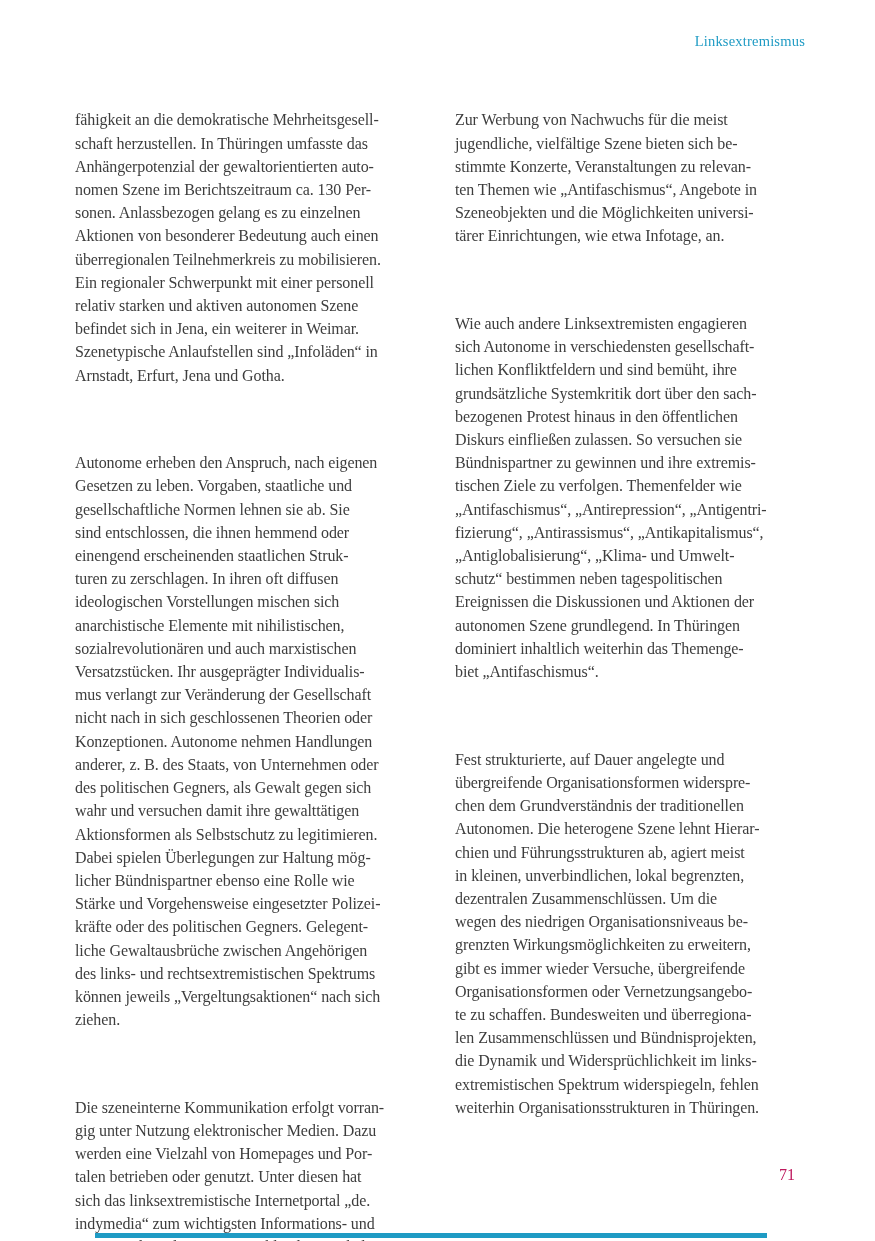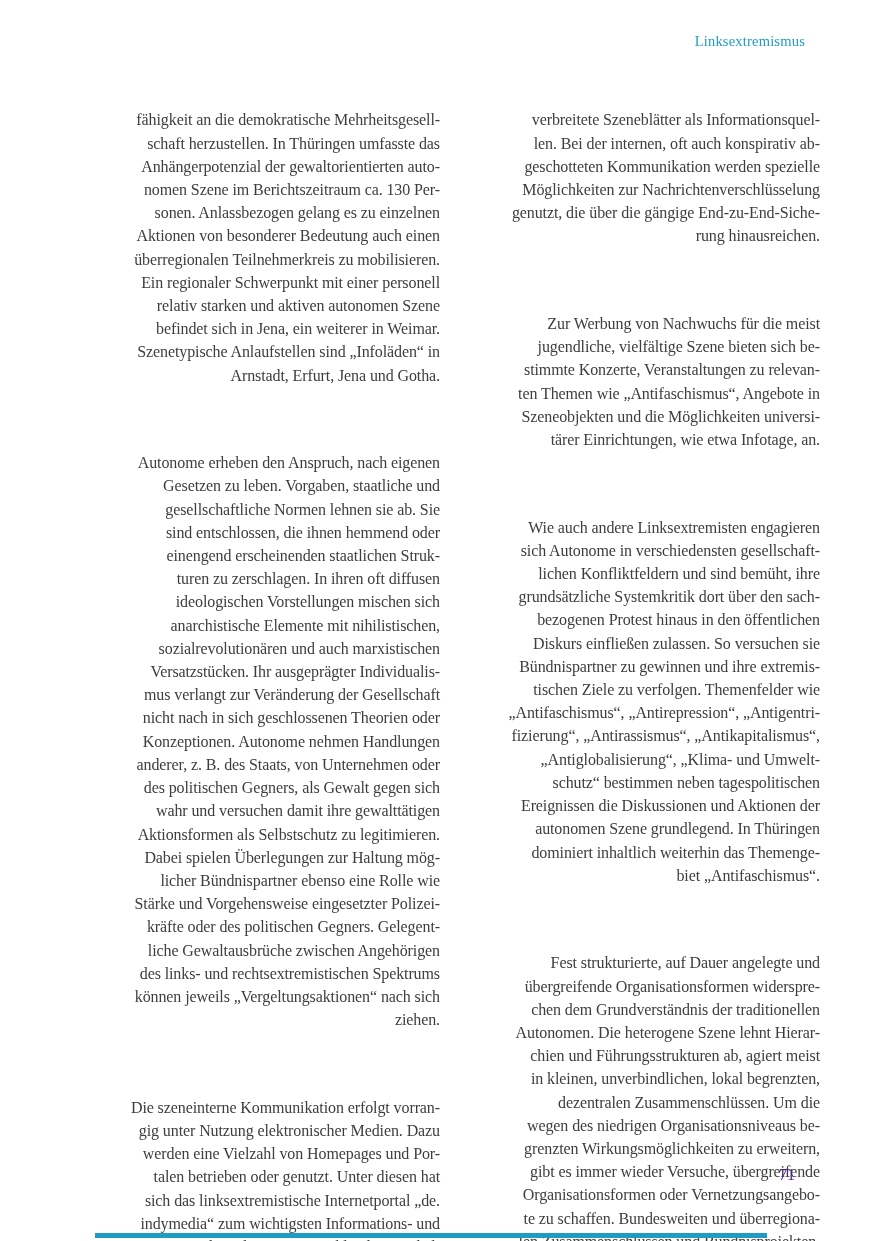--- a/index.html
+++ b/index.html
@@ -20,24 +20,24 @@
   }
   .col {
     position:absolute; top:62px; width:365px;
     color:var(--text);
     font-size:16px; line-height:23.2px;
     letter-spacing:-0.1px;
     white-space:pre;
   }
   .col-left  { left:75px; }
   .col-right { left:455px; }
-  .para { margin:0 0 18px 0;text-align:right; }
+  .para { margin:0 0 18px 0; }
   .page-number {
     position:absolute; top:1166px; right:80px;
-    font-size:16px; color:#4c1d95;
+    font-size:16px; color:#be185d;
   }
   .footer-bar {
     position:absolute; left:95px; top:1233px;
     width:672px; height:5px;
     background:var(--accent);
   }
 </style>
 </head>
 <body style="--accent: #1f9bc4; --text: #3d3d3d;">
 
@@ -87,26 +87,20 @@
 gig unter Nutzung elektronischer Medien. Dazu
 werden eine Vielzahl von Homepages und Por-
 talen betrieben oder genutzt. Unter diesen hat
 sich das linksextremistische Internetportal „de.
 indymedia“ zum wichtigsten Informations- und
 Propagandamedium in Deutschland entwickelt
 Darüber hinaus dienen diverse, z. T. konspirativ</p>
   </div>
 
   <div class="col col-right">
-    <p class="para">verbreitete Szeneblätter als Informationsquel-
-len. Bei der internen, oft auch konspirativ ab-
-geschotteten Kommunikation werden spezielle
-Möglichkeiten zur Nachrichtenverschlüsselung
-genutzt, die über die gängige End-zu-End-Siche-
-rung hinausreichen.</p>
     <p class="para">Zur Werbung von Nachwuchs für die meist
 jugendliche, vielfältige Szene bieten sich be-
 stimmte Konzerte, Veranstaltungen zu relevan-
 ten Themen wie „Antifaschismus“, Angebote in
 Szeneobjekten und die Möglichkeiten universi-
 tärer Einrichtungen, wie etwa Infotage, an.</p>
     <p class="para">Wie auch andere Linksextremisten engagieren
 sich Autonome in verschiedensten gesellschaft-
 lichen Konfliktfeldern und sind bemüht, ihre
 grundsätzliche Systemkritik dort über den sach-

